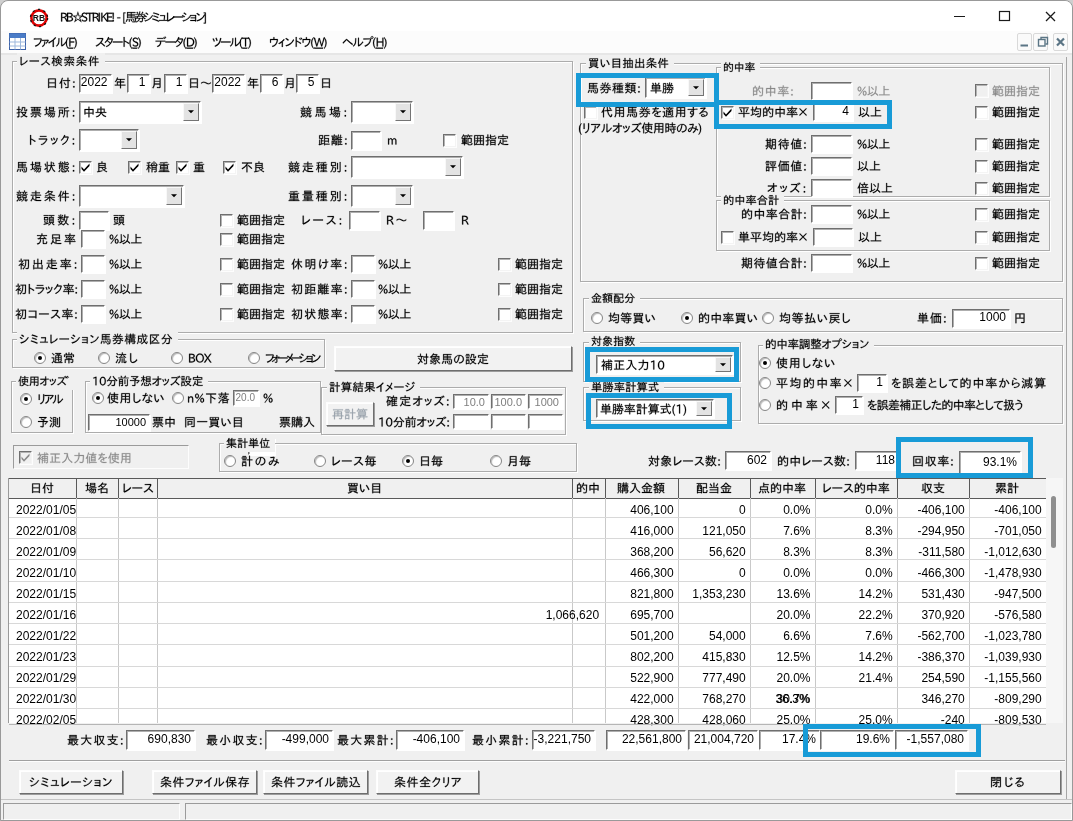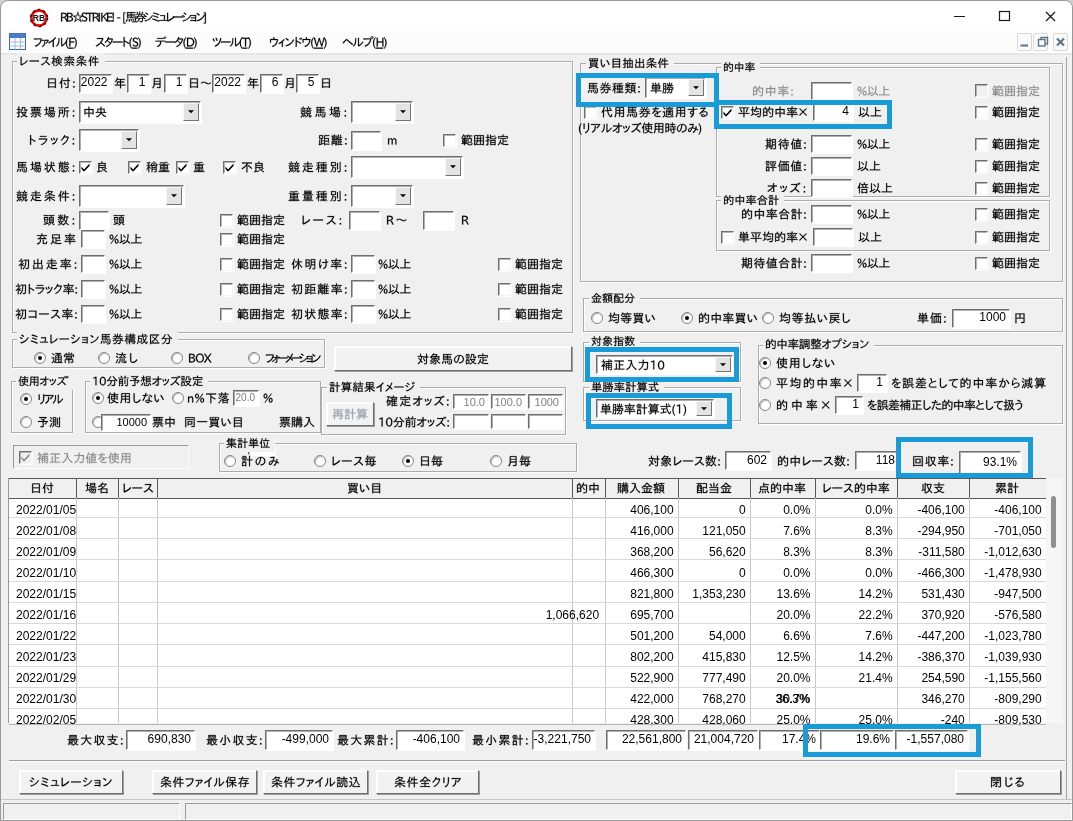--- a/index.html
+++ b/index.html
@@ -796,21 +796,21 @@
       <use href="#g4e0b" x="18.1" y="12.5"></use>
       <use href="#g843d" x="30.6" y="12.5"></use>
     </svg>
     <div class="tb" style="left:232.0px;top:389.0px;width:26.0px;height:16.0px;">
       <span style="position:absolute;right:3px;top:50%;transform:translateY(-54%);font-size:10px;color:#7f7f7f;white-space:nowrap">20.0</span>
     </div>
     <svg class="jt" style="left:262.0px;top:389.0px;fill:#000;stroke:#000;stroke-width:.22" width="12" height="17" viewBox="0 0 12 17">
       <use href="#g25" x="0.0" y="12.5"></use>
     </svg>
     <div class="rd" style="left:91.0px;top:415.0px;width:12.0px;height:12.0px;"></div>
-    <div class="tb" style="left:100px;top:412.5px;width:50px;height:17.0px;">
+    <div class="tb" style="left:87px;top:412.5px;width:62px;height:17.0px;">
       <span style="position:absolute;right:3px;top:50%;transform:translateY(-54%);font-size:11px;color:#000;white-space:nowrap">10000</span>
     </div>
     <svg class="jt" style="left:151.0px;top:413.0px;fill:#000;stroke:#000;stroke-width:.22" width="27" height="17" viewBox="0 0 27 17">
       <use href="#g7968" x="0.0" y="12.5"></use>
       <use href="#g4e2d" x="12.0" y="12.5"></use>
     </svg>
     <svg class="jt" style="left:183.0px;top:413.0px;fill:#000;stroke:#000;stroke-width:.22" width="63" height="17" viewBox="0 0 63 17">
       <use href="#g540c" x="0.0" y="12.5"></use>
       <use href="#g4e00" x="12.2" y="12.5"></use>
       <use href="#g8cb7" x="24.3" y="12.5"></use>
@@ -1476,21 +1476,21 @@
     <span style="position:absolute;left:609.5px;width:200px;top:613.8px;transform:translateY(-50%);font-size:12px;color:#000;white-space:nowrap;text-align:right;display:inline-block">20.0%</span>
     <span style="position:absolute;left:691.6px;width:200px;top:613.8px;transform:translateY(-50%);font-size:12px;color:#000;white-space:nowrap;text-align:right;display:inline-block">22.2%</span>
     <span style="position:absolute;left:763.8px;width:200px;top:613.8px;transform:translateY(-50%);font-size:12px;color:#000;white-space:nowrap;text-align:right;display:inline-block">370,920</span>
     <span style="position:absolute;left:840.7px;width:200px;top:613.8px;transform:translateY(-50%);font-size:12px;color:#000;white-space:nowrap;text-align:right;display:inline-block">-576,580</span>
     <div style="left:7.5px;top:643.4px;width:1037.2px;height:1px;background:#d8d8d8;position:absolute"></div>
     <span style="position:absolute;left:15.0px;top:634.7px;transform:translateY(-50%);font-size:12px;color:#000;white-space:nowrap">2022/01/22</span>
     <span style="position:absolute;left:472.6px;width:200px;top:634.7px;transform:translateY(-50%);font-size:12px;color:#000;white-space:nowrap;text-align:right;display:inline-block">501,200</span>
     <span style="position:absolute;left:544.7px;width:200px;top:634.7px;transform:translateY(-50%);font-size:12px;color:#000;white-space:nowrap;text-align:right;display:inline-block">54,000</span>
     <span style="position:absolute;left:609.5px;width:200px;top:634.7px;transform:translateY(-50%);font-size:12px;color:#000;white-space:nowrap;text-align:right;display:inline-block">6.6%</span>
     <span style="position:absolute;left:691.6px;width:200px;top:634.7px;transform:translateY(-50%);font-size:12px;color:#000;white-space:nowrap;text-align:right;display:inline-block">7.6%</span>
-    <span style="position:absolute;left:763.8px;width:200px;top:634.7px;transform:translateY(-50%);font-size:12px;color:#000;white-space:nowrap;text-align:right;display:inline-block">-447,200</span>
+    <span style="position:absolute;left:763.8px;width:200px;top:634.7px;transform:translateY(-50%);font-size:12px;color:#000;white-space:nowrap;text-align:right;display:inline-block">-562,700</span>
     <span style="position:absolute;left:840.7px;width:200px;top:634.7px;transform:translateY(-50%);font-size:12px;color:#000;white-space:nowrap;text-align:right;display:inline-block">-1,023,780</span>
     <div style="left:7.5px;top:664.7px;width:1037.2px;height:1px;background:#d8d8d8;position:absolute"></div>
     <span style="position:absolute;left:15.0px;top:655.6px;transform:translateY(-50%);font-size:12px;color:#000;white-space:nowrap">2022/01/23</span>
     <span style="position:absolute;left:472.6px;width:200px;top:655.6px;transform:translateY(-50%);font-size:12px;color:#000;white-space:nowrap;text-align:right;display:inline-block">802,200</span>
     <span style="position:absolute;left:544.7px;width:200px;top:655.6px;transform:translateY(-50%);font-size:12px;color:#000;white-space:nowrap;text-align:right;display:inline-block">415,830</span>
     <span style="position:absolute;left:609.5px;width:200px;top:655.6px;transform:translateY(-50%);font-size:12px;color:#000;white-space:nowrap;text-align:right;display:inline-block">12.5%</span>
     <span style="position:absolute;left:691.6px;width:200px;top:655.6px;transform:translateY(-50%);font-size:12px;color:#000;white-space:nowrap;text-align:right;display:inline-block">14.2%</span>
     <span style="position:absolute;left:763.8px;width:200px;top:655.6px;transform:translateY(-50%);font-size:12px;color:#000;white-space:nowrap;text-align:right;display:inline-block">-386,370</span>
     <span style="position:absolute;left:840.7px;width:200px;top:655.6px;transform:translateY(-50%);font-size:12px;color:#000;white-space:nowrap;text-align:right;display:inline-block">-1,039,930</span>
     <div style="left:7.5px;top:686.0px;width:1037.2px;height:1px;background:#d8d8d8;position:absolute"></div>

